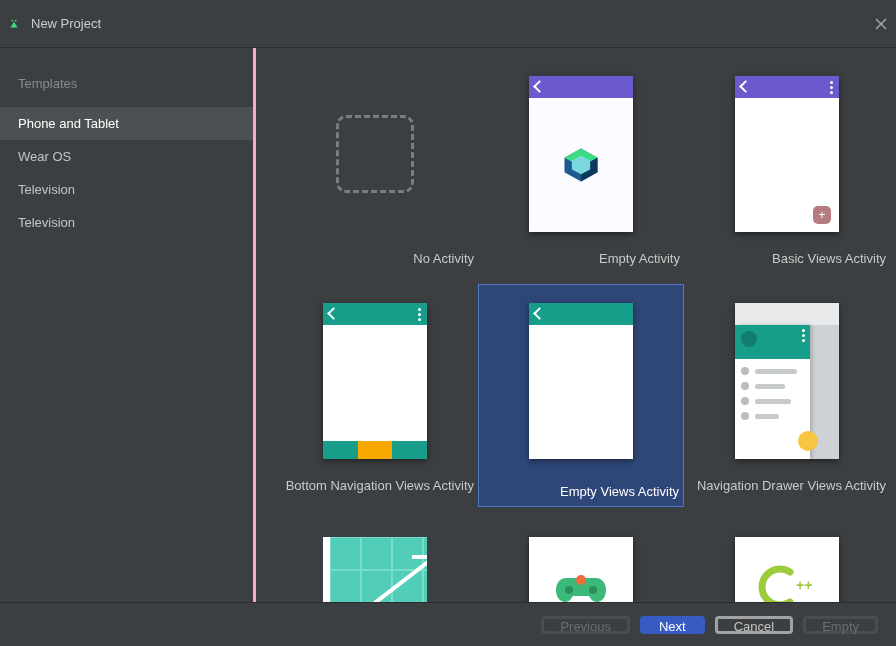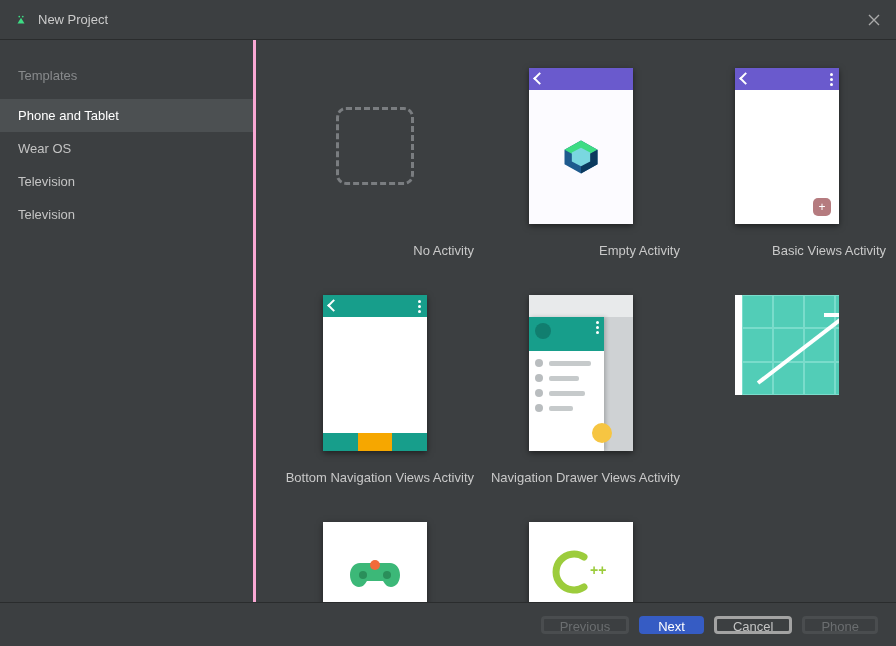--- a/index.html
+++ b/index.html
@@ -8,24 +8,24 @@
     height: 646px;
     background: #3c3f41;
     font-family: -apple-system, "Segoe UI", sans-serif;
     font-size: 13px;
     color: #bbbbbb;
     overflow: hidden;
     display: flex;
     flex-direction: column;
   }
   .titlebar {
-    height: 40px;
+    height: 48px;
     display: flex;
     align-items: center;
-    padding: 0 14px;
+    padding: 0 7px;
     border-bottom: 1px solid #2a2c2d;
   }
   .titlebar .logo {
     width: 14px; height: 14px; margin-right: 10px;
   }
   .titlebar .title { flex: 1; color: #cccccc; }
   .titlebar .close {
     width: 16px; height: 16px; display: flex; align-items: center; justify-content: center;
     color: #aaaaaa; cursor: pointer;
   }
@@ -298,20 +298,28 @@
           </div>
           <div class="bottomnav">
             <div class="seg"></div>
               <div class="seg active"></div>
               <div class="seg"></div>
           </div>
         </div>
         <div class="caption">Bottom Navigation Views Activity</div>
       </div>
 
+      <div class="card selected">
+        <div class="thumb">
+          <div class="appbar teal">
+            <div class="arrow-back"></div>
+          </div>
+        </div>
+        <div class="caption">Empty Views Activity</div>
+      </div>
 
       <div class="card">
         <div class="thumb drawer-thumb" style="background:#e8eaeb">
           <div class="backdrop"></div>
           <div class="panel">
             <div class="hdr">
                 <div class="dots">
                   <span></span>
                   <span></span>
                   <span></span>
@@ -395,14 +403,14 @@
       </div>
 
     </div>
   </div>
 </div>
 
 <div class="footer">
   <button class="btn" disabled="">Previous</button>
   <button class="btn primary">Next</button>
   <button class="btn">Cancel</button>
-  <button class="btn" disabled="">Phone</button>
+  <button class="btn" disabled="">Empty</button>
 </div>
 
 </body></html>

